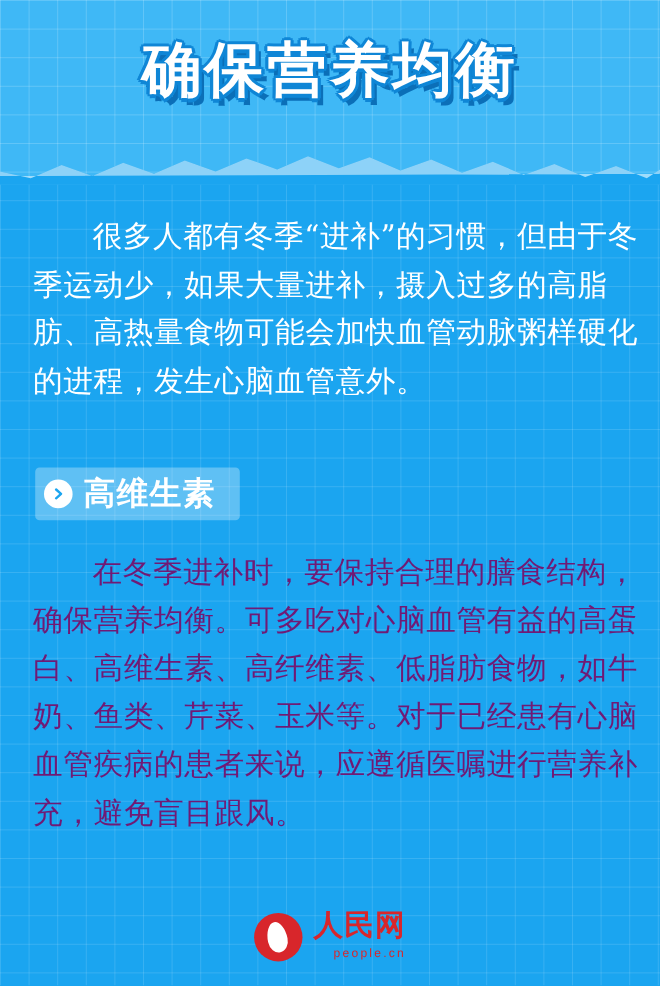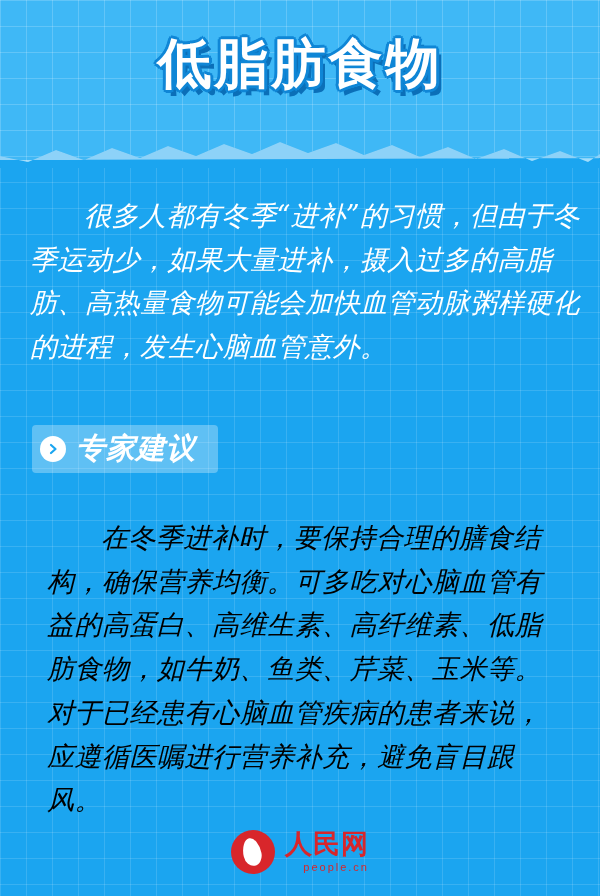--- a/index.html
+++ b/index.html
@@ -99,21 +99,20 @@
     color: #f4b400;
     text-shadow: 1px 1px 0 #e05a00;
     letter-spacing: -1px;
     padding-bottom: 3px;
     box-sizing: border-box;
   }
   
   .content {
     position: relative;
     padding: 26px 17px 0 30px;
-    font-style: italic;
   }
   .para {
     font-family: "DejaVu Serif", serif;
     font-size: 27px;
     line-height: 1.62;
     color: #ffffff;
     text-indent: 2em;
     margin: 0 0 0 0;
     letter-spacing: 0.5px;
   }
@@ -141,24 +140,24 @@
     font-family: "DejaVu Serif", serif;
     font-size: 29px;
     font-weight: bold;
     color: #ffffff;
     letter-spacing: 1px;
   }
   .para2 {
     font-family: "DejaVu Serif", serif;
     font-size: 27px;
     line-height: 1.62;
-    color: #000000;
+    color: #701a75;
     text-indent: 2em;
     letter-spacing: 0.5px;
-    margin: 17px;
+    margin: 0;
   }
   
   .footer {
     position: absolute;
     left: 0;
     right: 0;
     bottom: 22px;
     display: flex;
     align-items: center;
     justify-content: center;
@@ -182,21 +181,21 @@
     border-radius: 50% 50% 50% 50% / 60% 60% 40% 40%;
     background: #ffffff;
     transform: rotate(-12deg);
   }
   .logo-text-wrap {
     display: flex;
     flex-direction: column;
     line-height: 1;
   }
   .logo-cn {
-    font-family: Liberation Serif, serif;
+    font-family: Liberation Mono, monospace;
     font-weight: bold;
     font-size: 27px;
     color: #d8262b;
     letter-spacing: 1px;
   }
   .logo-en {
     font-family: "Liberation Sans", sans-serif;
     font-size: 11px;
     color: #d8262b;
     letter-spacing: 2px;
@@ -207,40 +206,40 @@
 </head>
 <body>
 
 <div class="poster">
 
   <div class="grid-overlay"></div>
 
   <div class="header">
     <div class="grid-overlay"></div>
 
-    <div class="title">低脂肪食物</div>
+    <div class="title">确保营养均衡</div>
 
 
     <svg class="torn" viewBox="0 0 600 34" preserveAspectRatio="none">
       <polygon fill="#1ba5f0" points="0,34 0,20 28,26 56,14 84,24 112,12 140,22 168,10 196,20 224,8 252,18 280,6 308,17 336,7 364,19 392,9 420,21 448,11 476,23 504,13 532,25 560,15 588,26 600,18 600,34"></polygon>
       <polygon fill="#ffffff" opacity="0.5" points="0,20 28,26 56,14 84,24 112,12 140,22 168,10 196,20 224,8 252,18 280,6 308,17 336,7 364,19 392,9 420,21 448,11 476,23 504,13 532,25 560,15 588,26 600,18 600,22 0,24"></polygon>
     </svg>
   </div>
 
   <div class="content">
 
     <p class="para">很多人都有冬季“进补”的习惯，但由于冬季运动少，如果大量进补，摄入过多的高脂肪、高热量食物可能会加快血管动脉粥样硬化的进程，发生心脑血管意外。</p>
 
     <div class="section-head">
       <span class="bullet-icon">
         <svg width="14" height="14" viewBox="0 0 14 14" aria-hidden="true">
           <path d="M5 3 L9.5 7 L5 11" fill="none" stroke="#1ba5f0" stroke-width="2.2" stroke-linecap="round" stroke-linejoin="round"></path>
         </svg>
       </span>
-      <span class="section-title">专家建议</span>
+      <span class="section-title">高维生素</span>
     </div>
 
     <p class="para2">在冬季进补时，要保持合理的膳食结构，确保营养均衡。可多吃对心脑血管有益的高蛋白、高维生素、高纤维素、低脂肪食物，如牛奶、鱼类、芹菜、玉米等。对于已经患有心脑血管疾病的患者来说，应遵循医嘱进行营养补充，避免盲目跟风。</p>
   </div>
 
   <div class="footer">
     <div class="logo-mark"></div>
     <div class="logo-text-wrap">
       <span class="logo-cn">人民网</span>
       <span class="logo-en">people.cn</span>

